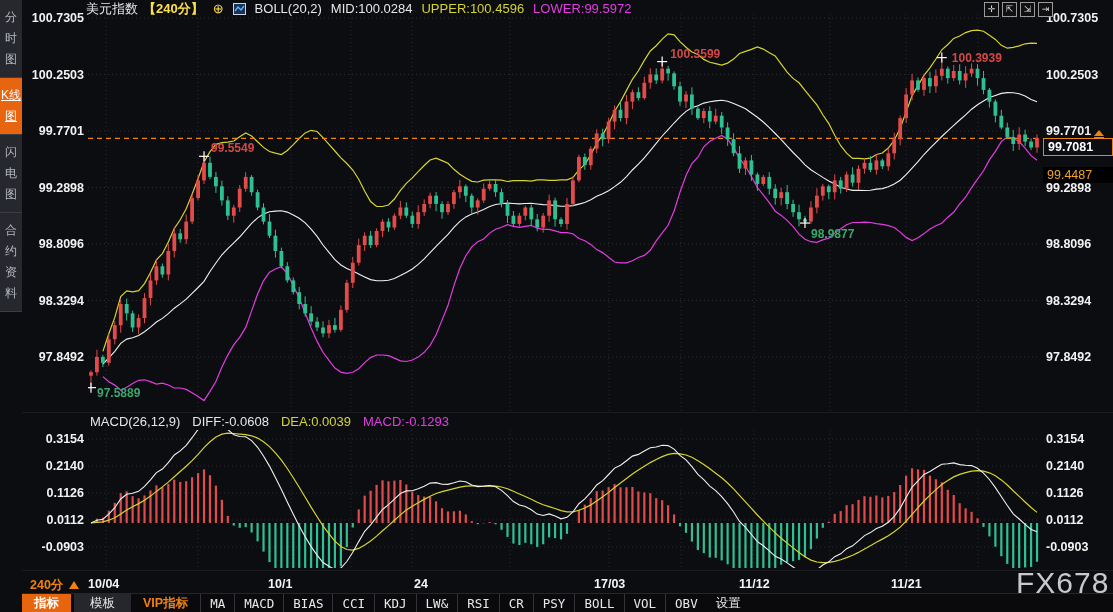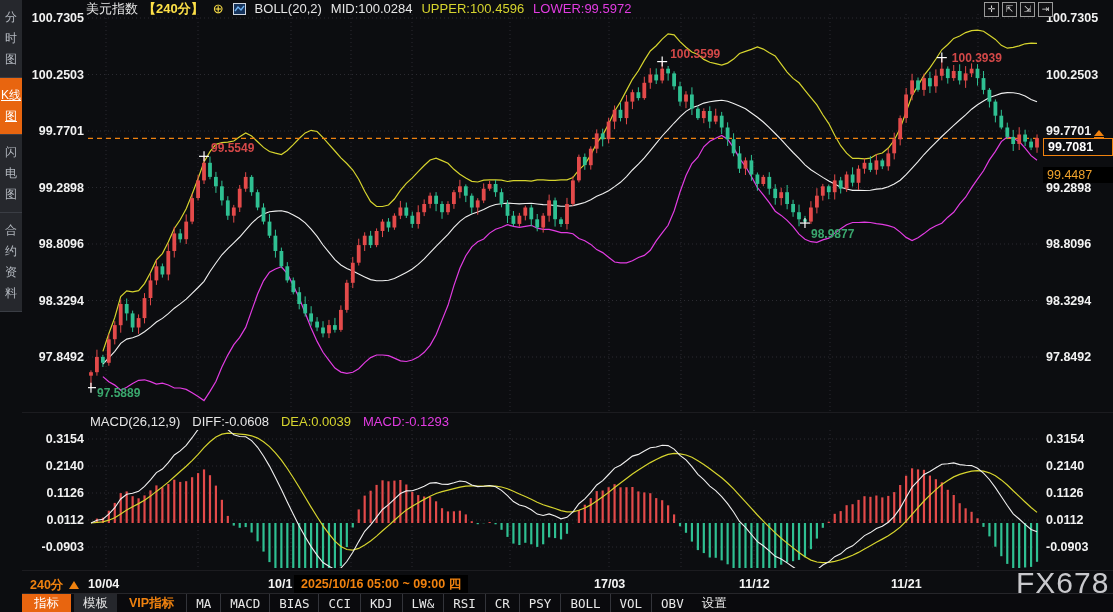--- a/index.html
+++ b/index.html
@@ -47,22 +47,22 @@
   .taxis .period{position:absolute;left:30px;top:2px;color:#f0820f;font-size:12.5px;font-weight:700;cursor:pointer;text-align:center;}
   .taxis .tri{display:inline-block;margin-left:6px;width:0;height:0;border-left:5px solid transparent;
     border-right:5px solid transparent;border-bottom:8px solid #f0820f;}
   .dlabel{position:absolute;top:2px;color:#f5f5f5;font-size:12.5px;font-weight:700;}
   .tooltip{position:absolute;left:294px;top:0px;height:17px;background:#000;color:#f0820f;
     font-size:12.5px;font-weight:700;padding:1px 7px 0 7px;z-index:8;white-space:nowrap;}
   
   .toolbar{position:absolute;left:22px;top:593px;width:1091px;height:19px;background:#0a0a0d;
     border-top:1px solid #26262a;display:flex;align-items:stretch;z-index:6;font-size:12.5px;}
   .tb{display:flex;align-items:center;padding:0 9px;color:#e8e8e8;cursor:pointer;white-space:nowrap;}
-  .tb.active{background:#e8650f;color:#fff;font-weight:400;padding:8px 12px;}
-  .tb.box{background:#25272c;margin-left:3px;padding:0 9px;}
+  .tb.active{background:#e8650f;color:#fff;font-weight:700;padding:8px 12px;}
+  .tb.box{background:#25272c;margin-left:3px;padding:0 16px;}
   .tb.vip{color:#f0820f;font-weight:700;padding:0 12px;}
   .tb.mono{font-family:"DejaVu Sans Mono",monospace;border-left:1px solid #33343a;}
   .tb.mono:last-of-type{border-right:1px solid #33343a;}
   .watermark{position:absolute;left:1016px;top:566px;font-size:30px;font-weight:400;color:#c9c9cd;
     letter-spacing:1px;z-index:9;font-family:"Liberation Sans",sans-serif;}
 </style>
 </head>
 <body>
 
 <div class="app">
@@ -681,21 +681,20 @@
 
   <div class="price-marker"></div>
   <div class="tag-current">99.7081</div>
   <div class="tag-secondary">99.4487</div>
 
   <div class="taxis">
     <span class="period">
       <span>240分</span><span class="tri"></span>
     </span>
     <span id="date-labels"><span class="dlabel" style="left: 88px;">10/04</span><span class="dlabel" style="left: 268px;">10/1</span><span class="dlabel" style="left: 414px;">24</span><span class="dlabel" style="left: 594px;">17/03</span><span class="dlabel" style="left: 739px;">11/12</span><span class="dlabel" style="left: 891px;">11/21</span></span>
-    <span class="tooltip">2025/10/16 05:00 ~ 09:00 四</span>
   </div>
 
   <div class="toolbar" id="toolbar">
       <span class="tb active">指标</span>
       <span class="tb box">模板</span>
       <span class="tb vip">VIP指标</span>
       <span class="tb mono">MA</span>
       <span class="tb mono">MACD</span>
       <span class="tb mono">BIAS</span>
       <span class="tb mono">CCI</span>

